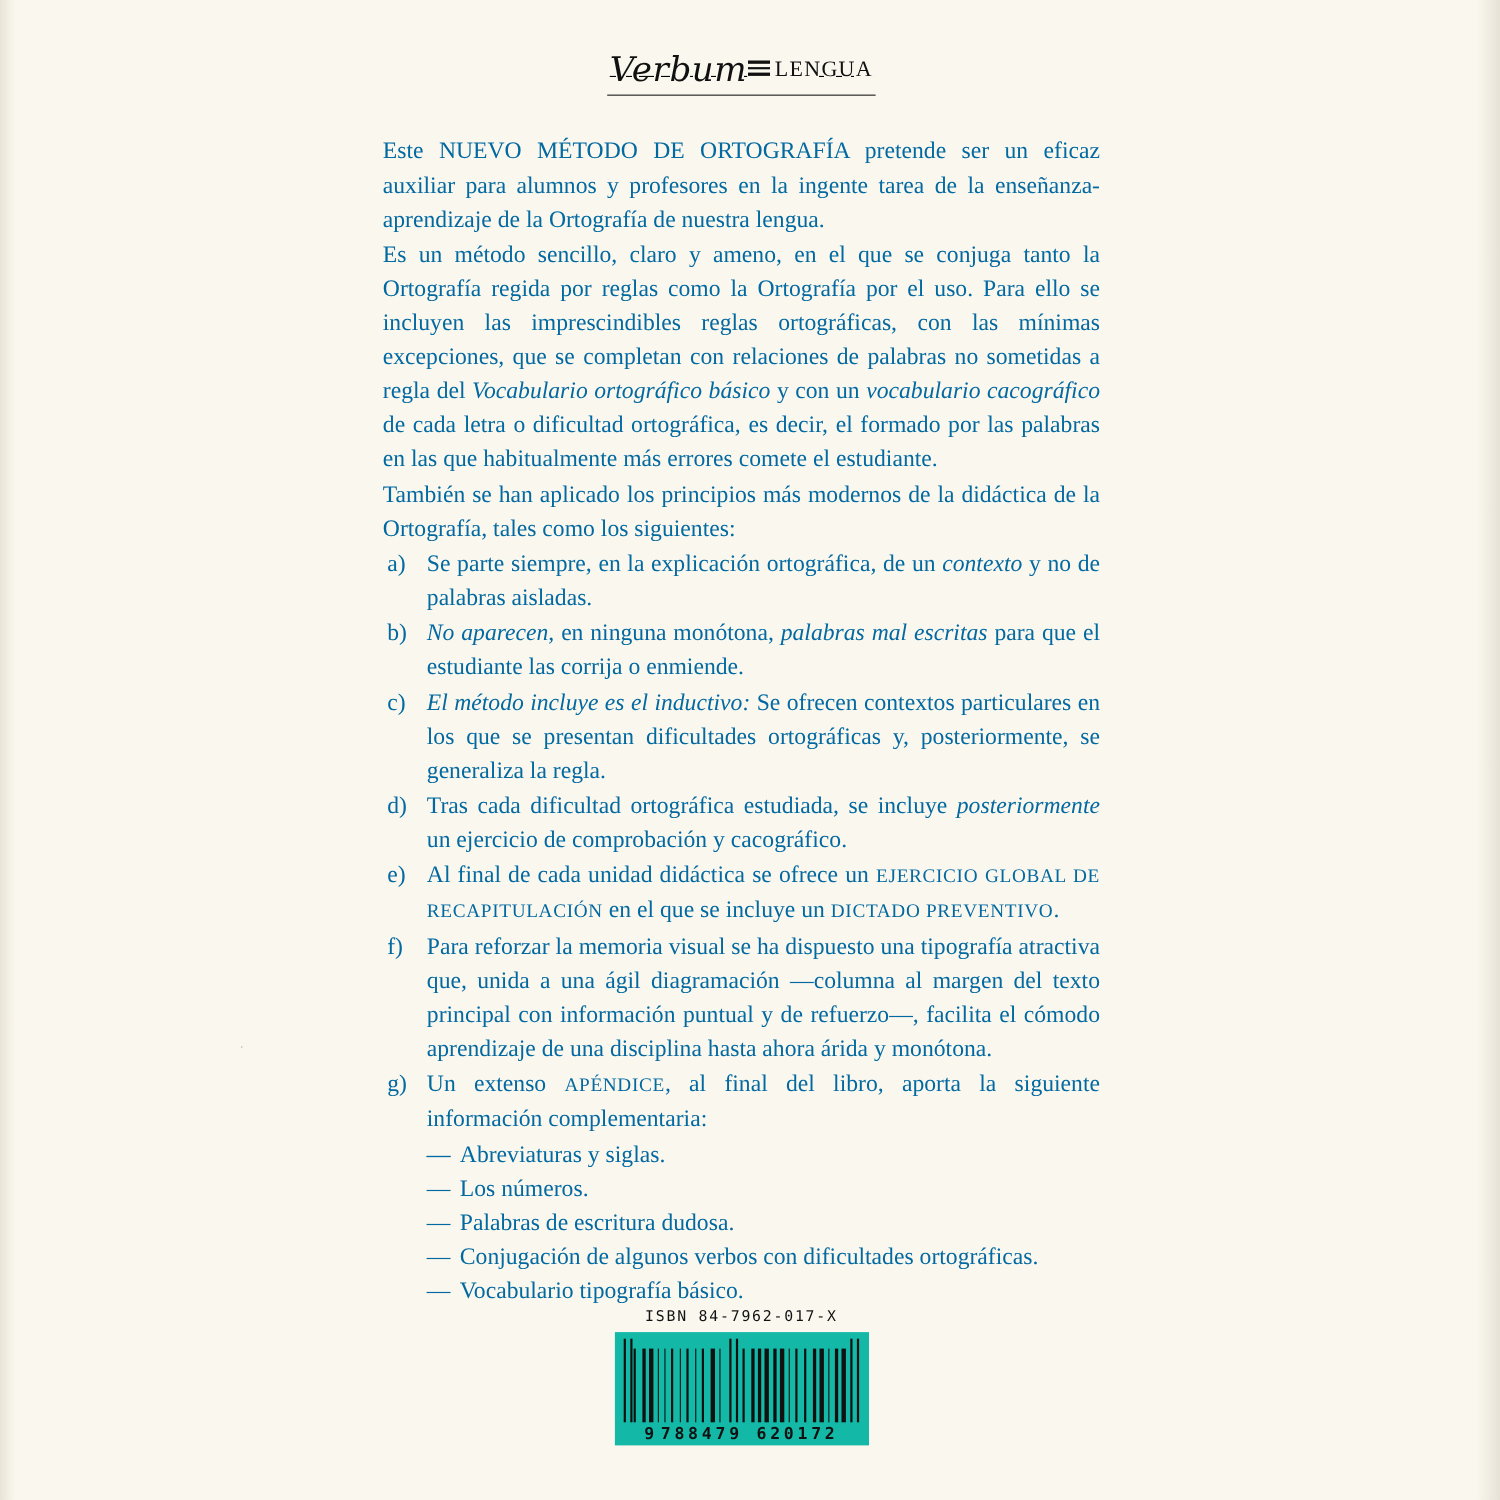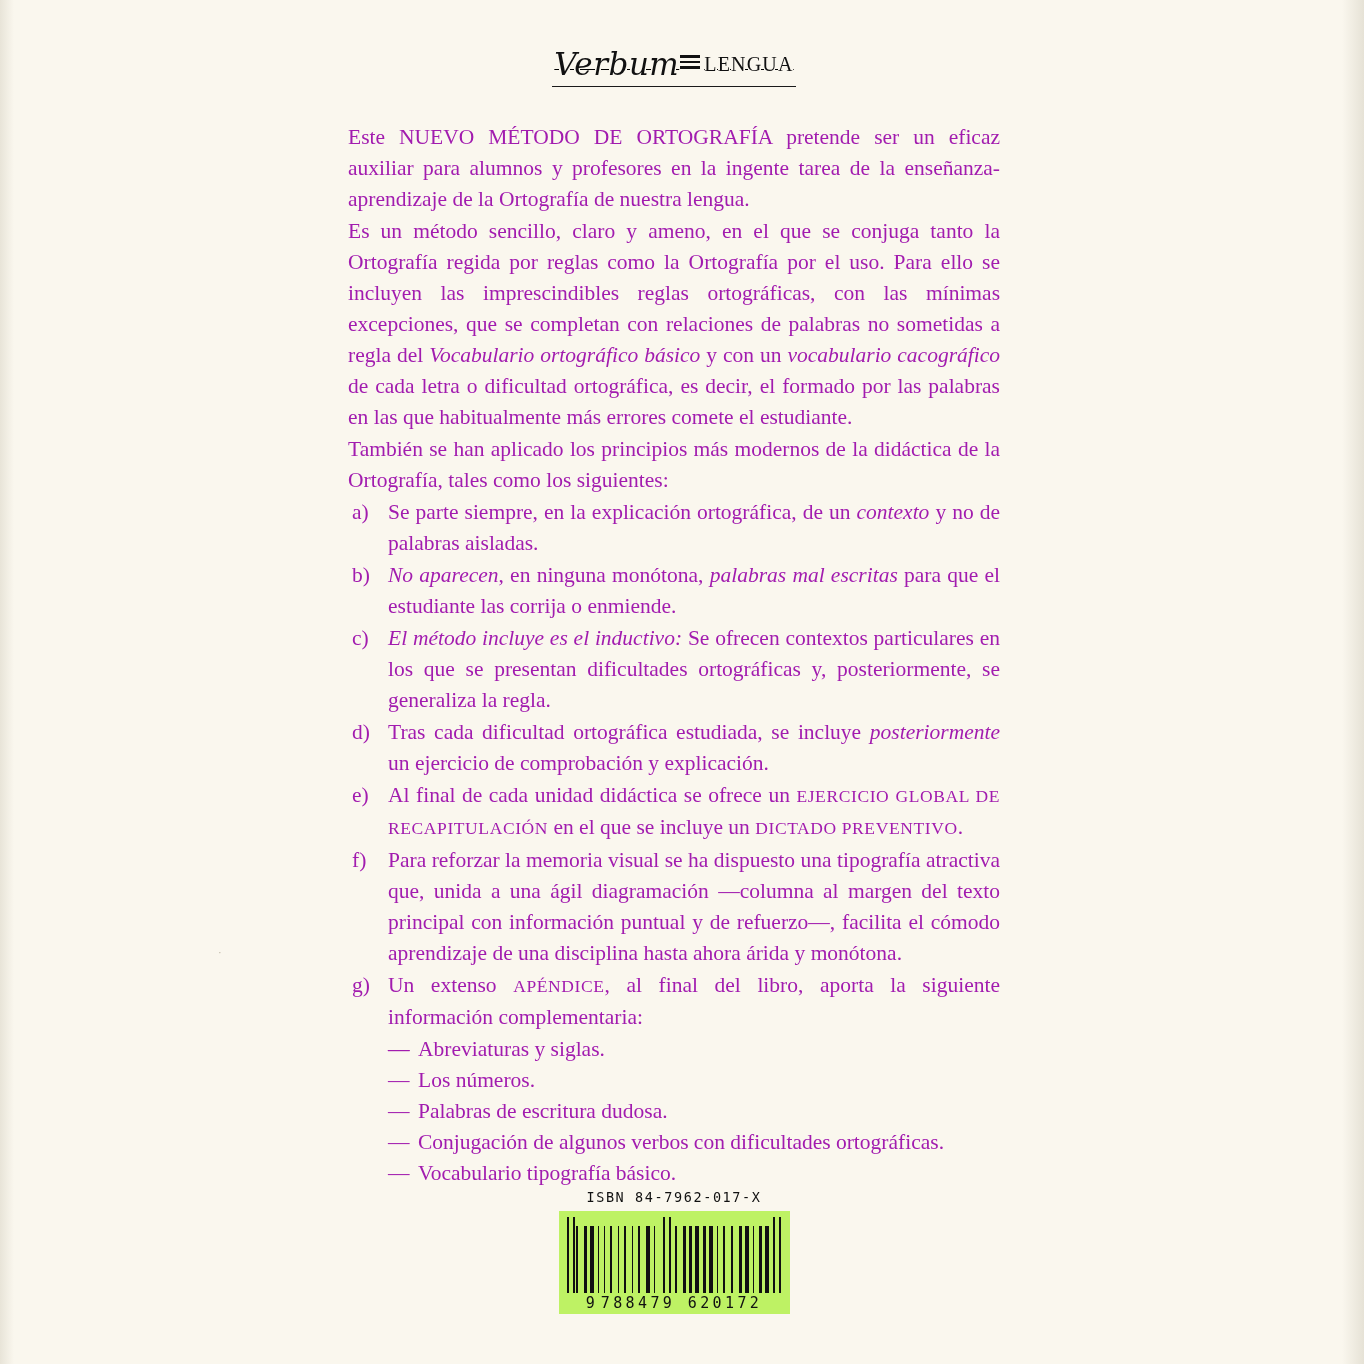--- a/index.html
+++ b/index.html
@@ -77,21 +77,21 @@
   .logo-lengua {
     font-family: "Liberation Serif", serif;
     font-size: 20px;
     letter-spacing: 1.2px;
     color: #111;
     vertical-align: middle;
   }
   
   .blurb {
     margin-top: 20px;
-    color: #a21caf;
+    color: #0369a1;
     font-size: 21.5px;
     line-height: 31px;
     text-align: justify;
   }
   .blurb p {
     margin: 0 0 1px 0;
     text-align: justify;
   }
   .caps {
     font-size: 21.5px;
@@ -142,22 +142,23 @@
   }
   .isbn-text {
     font-family: "DejaVu Sans Mono", monospace;
     font-size: 13.5px;
     letter-spacing: 1.6px;
     color: #111;
     margin-bottom: 6px;
   }
   .barcode {
     display: inline-block;
-    background: #bef264;
+    background: #14b8a6;
     padding: 6px 8px 2px 8px;
+    font-weight: bold;
   }
   .bars {
     height: 76px;
     display: flex;
     align-items: flex-end;
   }
   .bars i {
     display: block;
     background: #111;
     height: 100%;
@@ -216,21 +217,21 @@
 
         <li>
           <span class="marker">b)</span><em>No aparecen</em><span>, en ninguna monótona, </span><em>palabras mal escritas</em><span> para que el estudiante las corrija o enmiende.</span>
         </li>
 
         <li>
           <span class="marker">c)</span><em>El método incluye es el inductivo:</em><span> Se ofrecen contextos particulares en los que se presentan dificultades ortográficas y, posteriormente, se generaliza la regla.</span>
         </li>
 
         <li>
-          <span class="marker">d)</span><span>Tras cada dificultad ortográfica estudiada, se incluye </span><em>posteriormente</em><span> un ejercicio de comprobación y explicación.</span>
+          <span class="marker">d)</span><span>Tras cada dificultad ortográfica estudiada, se incluye </span><em>posteriormente</em><span> un ejercicio de comprobación y cacográfico.</span>
         </li>
 
         <li>
           <span class="marker">e)</span><span>Al final de cada unidad didáctica se ofrece un </span><span class="smallcaps">EJERCICIO GLOBAL DE RECAPITULACIÓN</span><span> en el que se incluye un </span><span class="smallcaps">DICTADO PREVENTIVO</span><span>.</span>
         </li>
 
         <li>
           <span class="marker">f)</span><span>Para reforzar la memoria visual se ha dispuesto una tipografía atractiva que, unida a una ágil diagramación —columna al margen del texto principal con información puntual y de refuerzo—, facilita el cómodo aprendizaje de una disciplina hasta ahora árida y monótona.</span>
         </li>
 

